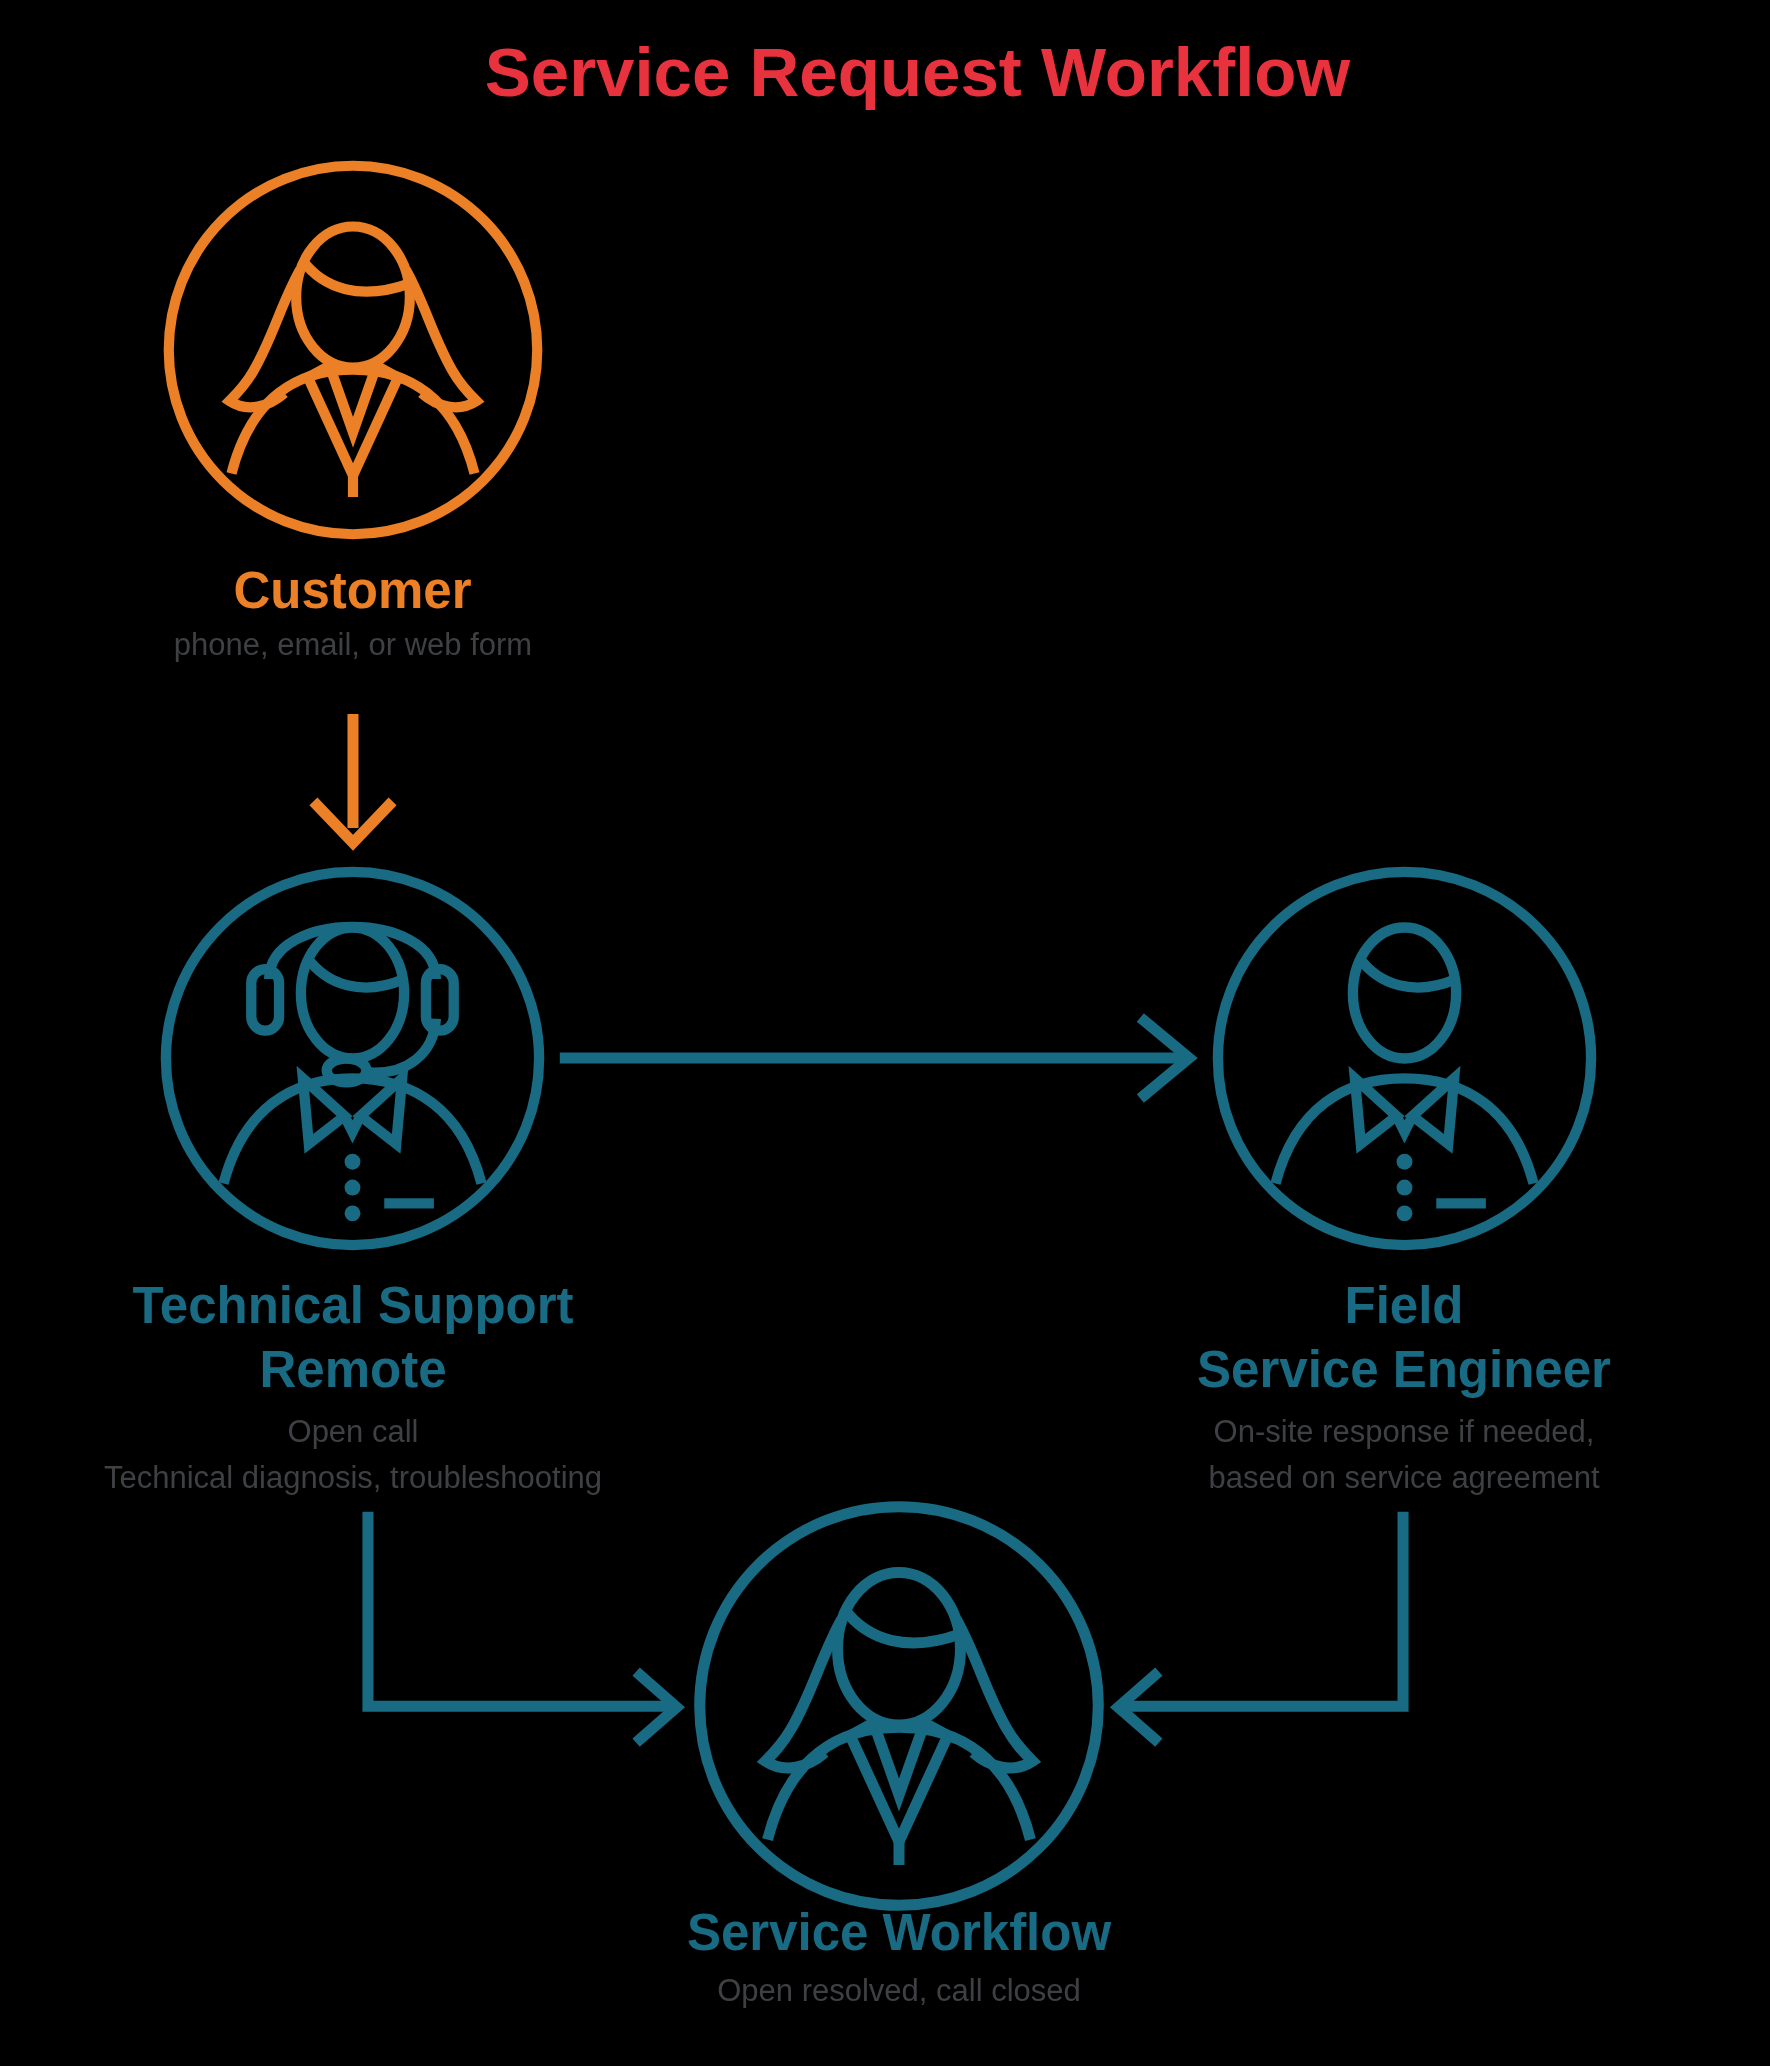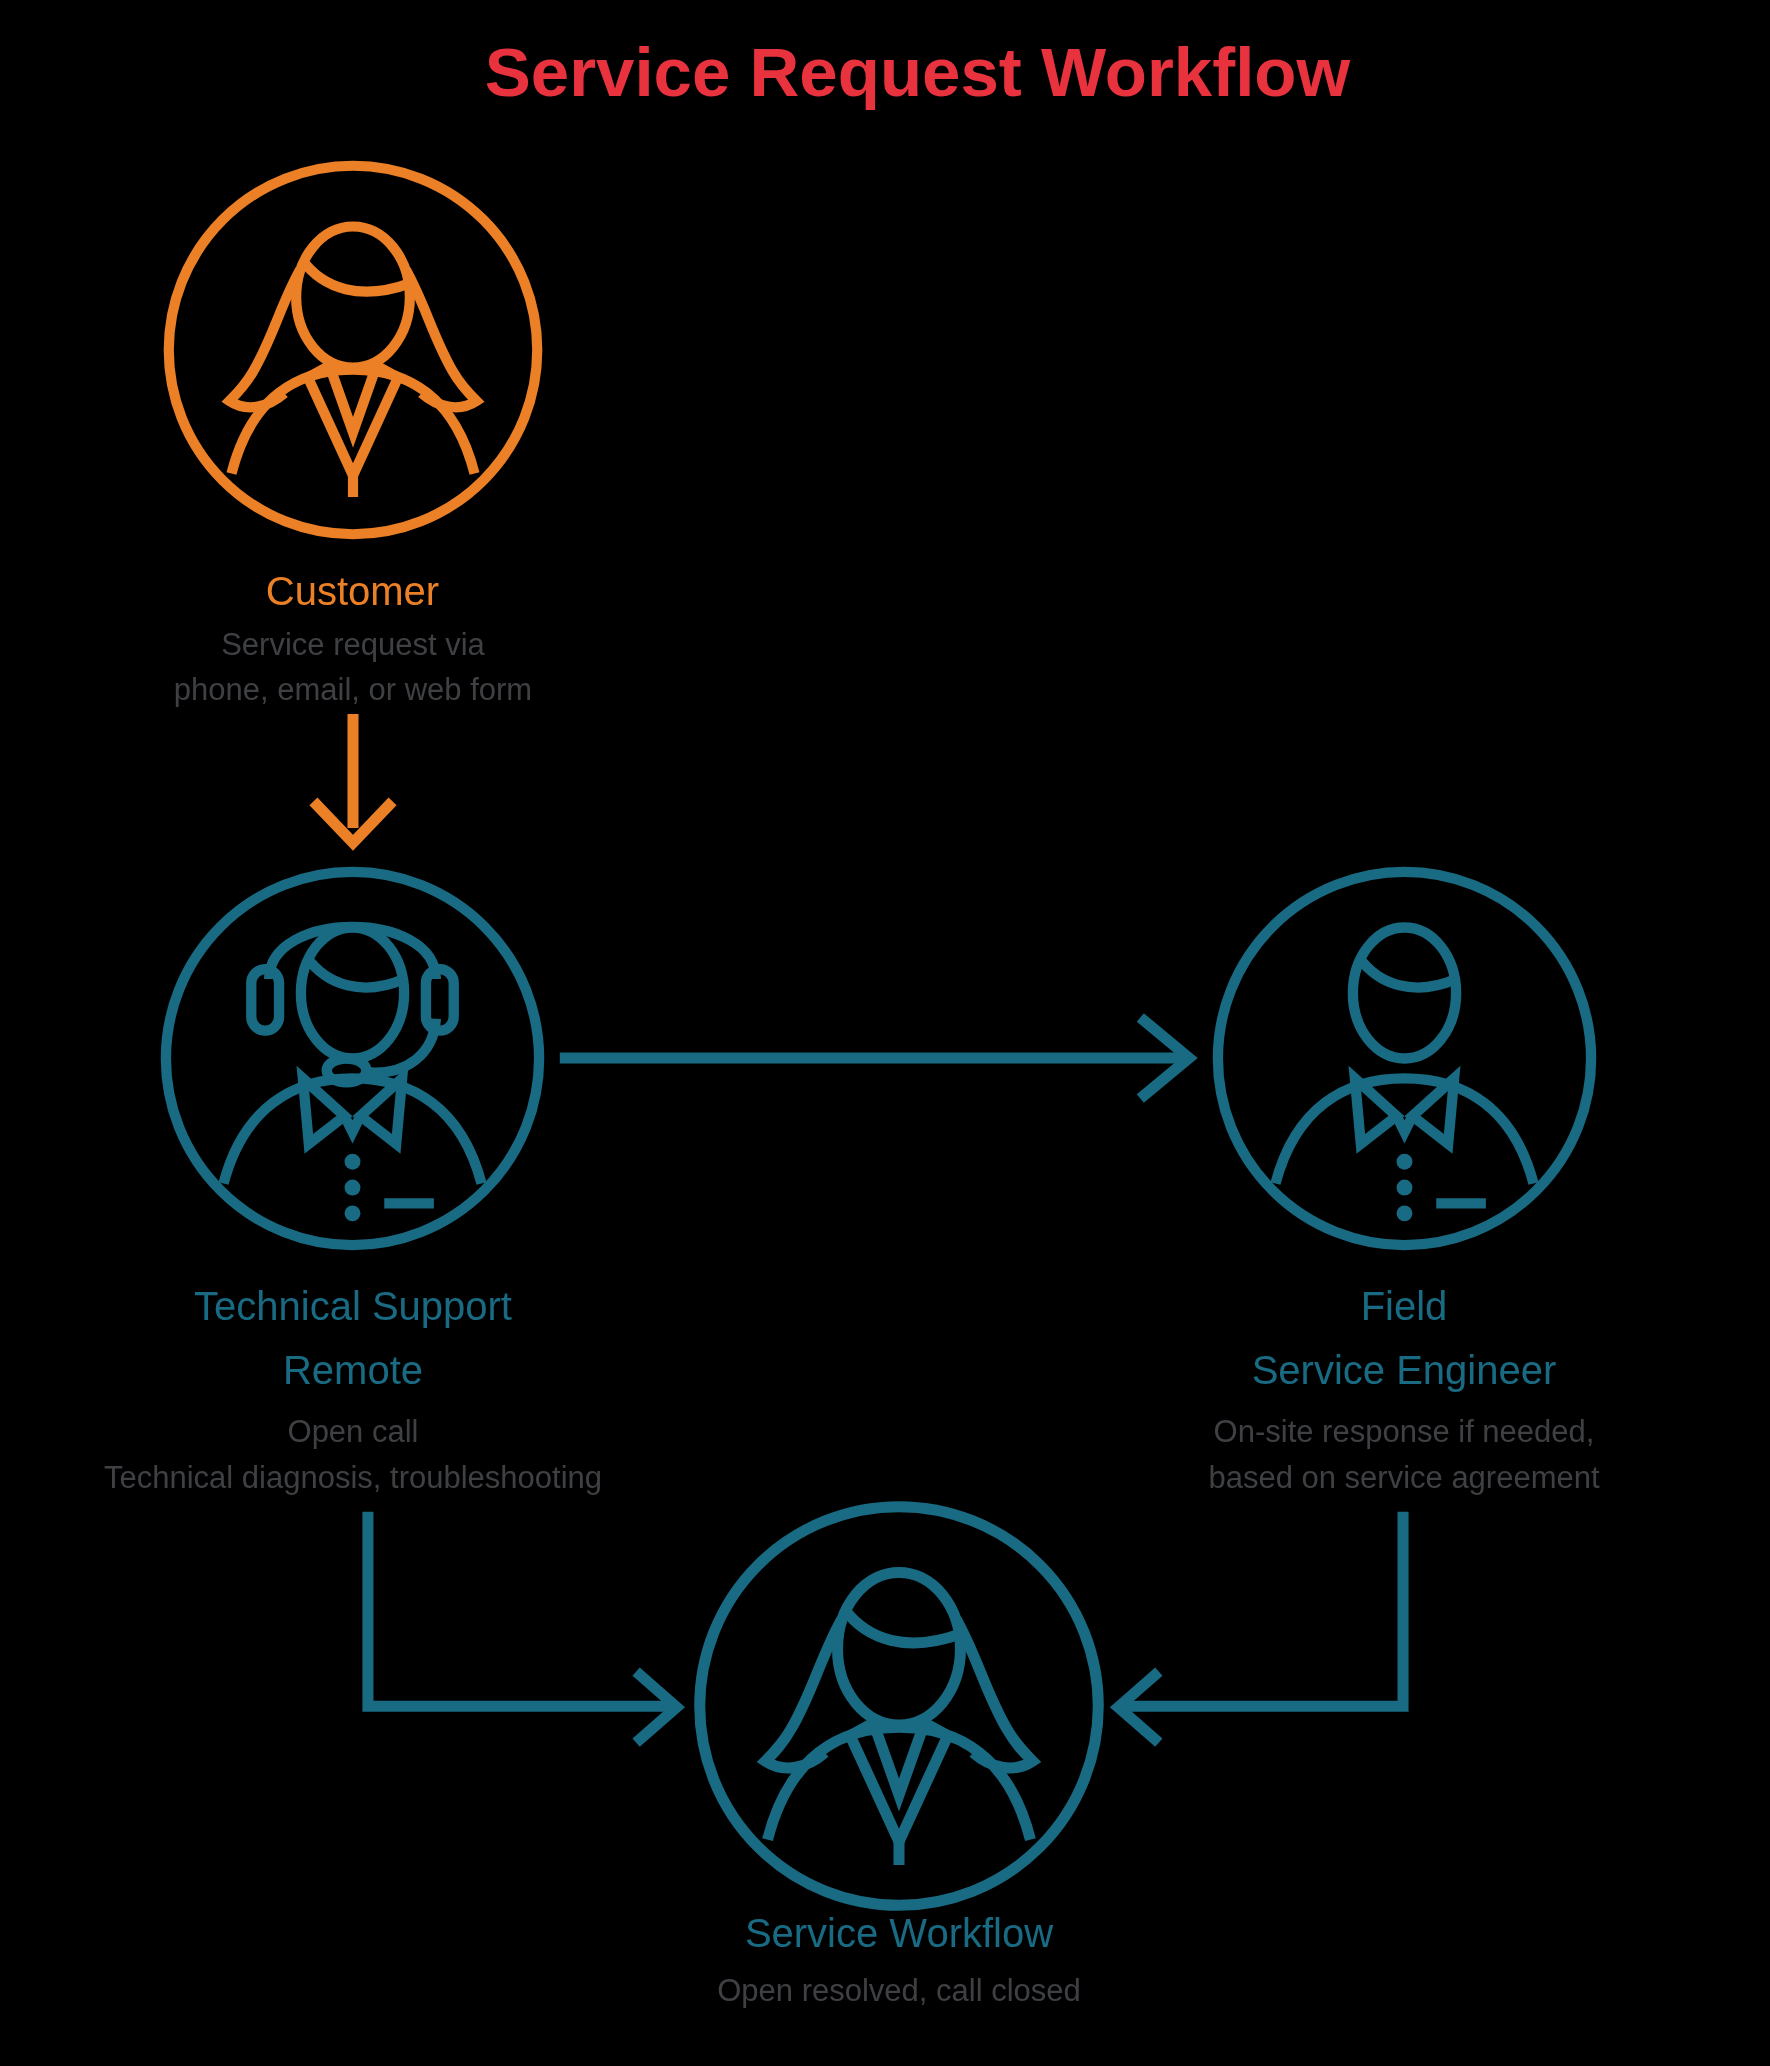--- a/index.html
+++ b/index.html
@@ -7,22 +7,22 @@
           background:var(--c-bg,#000);font-family:"Liberation Sans",sans-serif;padding-left:48px;}
   .title{position:absolute;left:32px;top:33px;width:1771px;text-align:center;
          font-size:69px;font-weight:bold;color:var(--c-title,#e8323e);}
   .icon{position:absolute;}
   .icon svg{display:block;width:100%;height:100%;overflow:visible;}
   .arrow{position:absolute;overflow:visible;}
   .arrow path{fill:none;stroke:currentColor;stroke-width:24;
               stroke-linecap:butt;stroke-linejoin:miter;}
   .orange{color:var(--c-orange,#ec8026);}
   .teal{color:var(--c-teal,#196b83);}
-  .node-label{position:absolute;text-align:center;font-weight:normal;
-              font-size:40px;line-height:64px;}
+  .node-label{position:absolute;text-align:center;font-weight:bold;
+              font-size:51px;line-height:64px;}
   .node-sub{position:absolute;text-align:center;font-size:31px;line-height:46px;
             color:var(--c-gray,#3e4043);font-weight:normal;}
   .g{fill:none;stroke:currentColor;stroke-width:5.2;
      stroke-linecap:butt;stroke-linejoin:miter;}
   .dot{fill:currentColor;stroke:none;}
 
   #customer-icon{left:157px;top:154px;width:392px;height:392px;}
   #customer-label{left:76px;top:559px;width:553px;}
   #customer-sub{left:7px;top:622px;width:692px;line-height:45px;}
   #arrow-down{left:307px;top:714px;width:92px;height:138px;}
@@ -59,21 +59,20 @@
         <path d="M88,108 L100,142 L112,108"></path>
         <path d="M77,114 L88,108 M123,114 L112,108"></path>
         <path d="M100,164 L100,175"></path>
       </g>
     </svg>
   </div>
   <div class="node-label orange" id="customer-label">
     <div>Customer</div>
   </div>
   <div class="node-sub" id="customer-sub">
-    <div>Service request via</div>
     <div>phone, email, or web form</div>
   </div>
 
   <svg class="arrow orange" id="arrow-down" viewBox="0 0 200 300">
     <path d="M100,0 L100,248"></path>
     <path d="M14,190 L100,280 L186,190"></path>
   </svg>
 
   <div class="icon teal" id="remote-icon">
     <svg viewBox="0 0 200 200">

